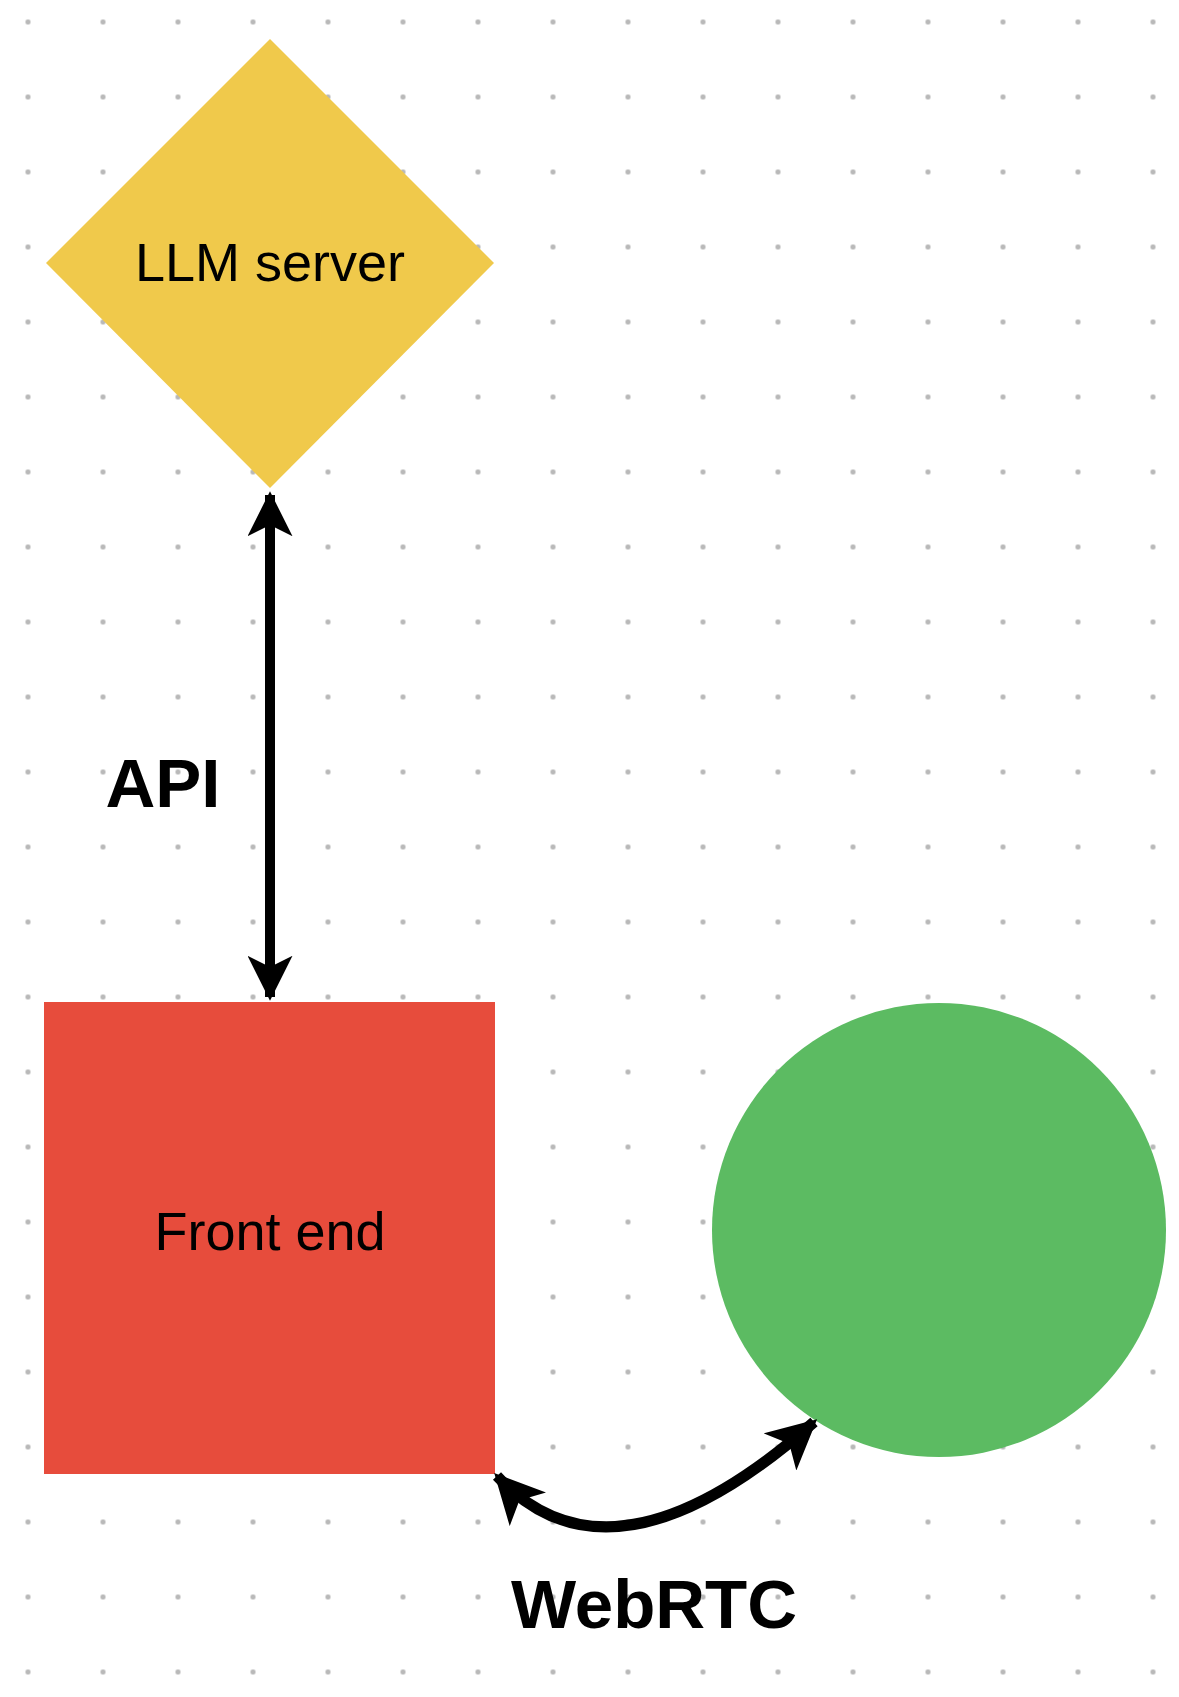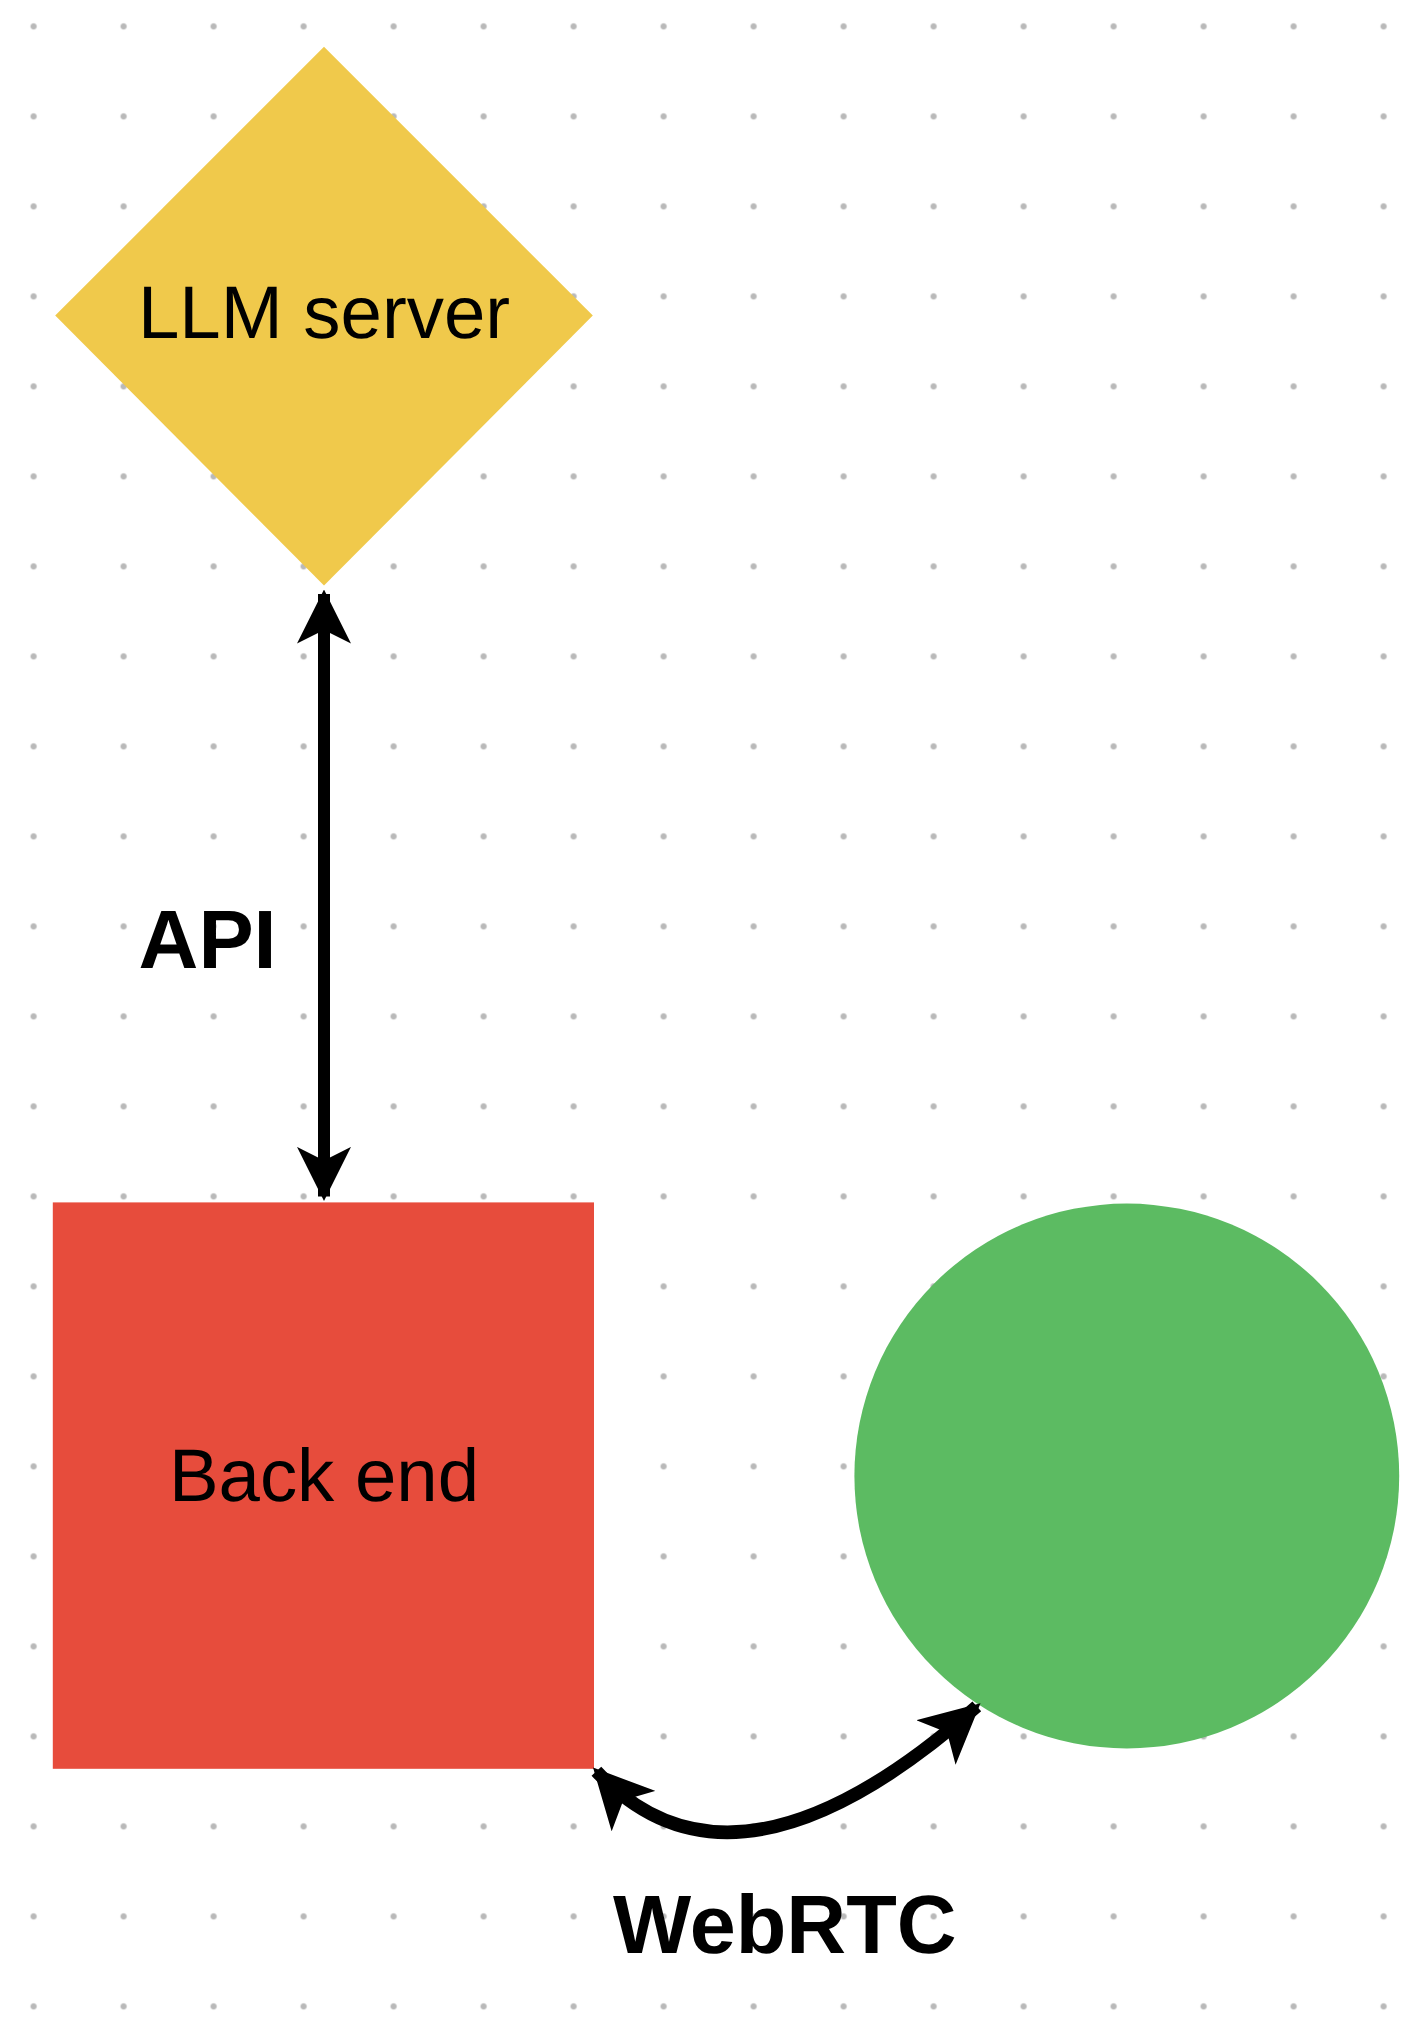--- a/index.html
+++ b/index.html
@@ -23,39 +23,39 @@
     position: absolute;
     left: 0;
     top: 0;
     width: 1179px;
     height: 1697px;
     display: block;
   }
   .node-label {
     position: absolute;
     transform: translate(-50%, -50%);
-    font-size: 62px;
+    font-size: 54px;
     font-weight: 400;
     color: #000000;
     line-height: 1;
     white-space: nowrap;
   }
   .edge-label {
     position: absolute;
     transform: translate(-50%, -50%);
     font-size: 69px;
     font-weight: 700;
     color: #000000;
     line-height: 1;
     white-space: nowrap;
   }
   #llm-label   { left: 270px; top: 262px;  }
   #back-label  { left: 270px; top: 1231px; }
   #front-label { left: 937px; top: 1228px; }
-  #api-label    { left: 173px; top: 783px;  }
+  #api-label    { left: 163px; top: 783px;  }
   #webrtc-label { left: 654px; top: 1604px; }
   .arrowhead { fill: #000000; }
 </style>
 </head>
 <body>
 
 <div class="canvas">
 
   <svg class="diagram-layer" viewBox="0 0 1179 1697" xmlns="http://www.w3.org/2000/svg">
     <defs>
@@ -70,20 +70,20 @@
 
     <circle cx="939" cy="1230" r="227" fill="#5CBB62"></circle>
 
     <line x1="270" y1="495" x2="270" y2="997" stroke-width="10" fill="none" marker-start="url(#ah)" marker-end="url(#ah)" stroke="#000000"></line>
 
     <path d="M497,1476 Q612,1600 814,1422" stroke-width="11" fill="none" marker-start="url(#ah)" marker-end="url(#ah)" stroke="#000000"></path>
   </svg>
 
   <div class="node-label" id="llm-label">LLM server</div>
 
-  <div class="node-label" id="back-label">Back end</div>
+  <div class="node-label" id="back-label">Front end</div>
 
 
   <div class="edge-label" id="api-label">API</div>
 
   <div class="edge-label" id="webrtc-label">WebRTC</div>
 
 </div>
 
 </body></html>

